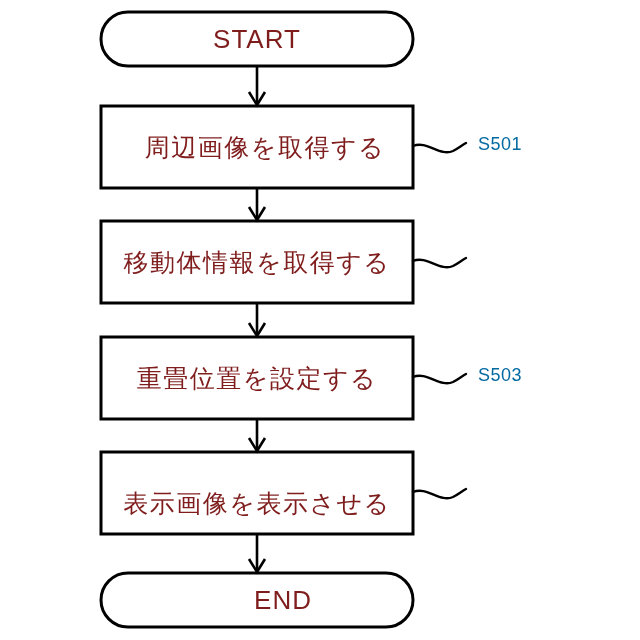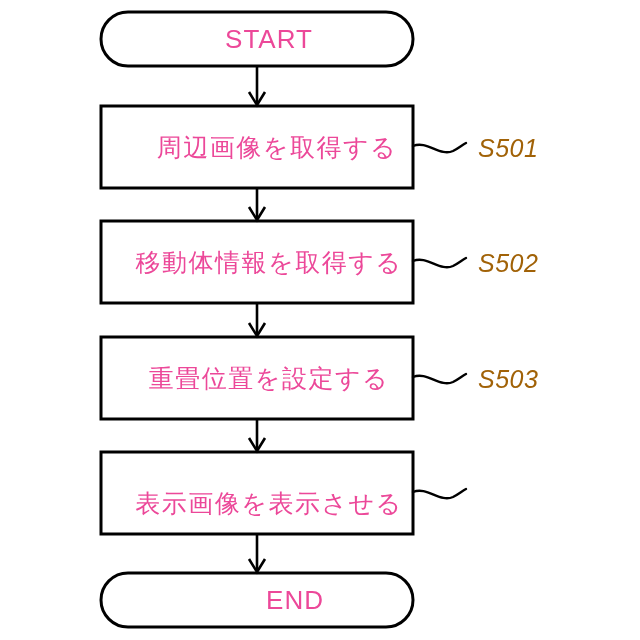--- a/index.html
+++ b/index.html
@@ -48,40 +48,38 @@
     stroke: #000000;
     stroke-width: 2.4;
     fill: none;
     stroke-linecap: round;
   }
   .node-text {
     position: absolute;
     display: flex;
     align-items: center;
     justify-content: center;
-    color: #ec4899;
+    color: #7f1d1d;
     white-space: nowrap;
     pointer-events: none;
-    padding-left: 12px;
   }
   .terminator-text {
     font-size: 26px;
     letter-spacing: 1px;
   }
   .process-text {
     font-size: 25px;
     letter-spacing: 1.5px;
   }
   .step-label {
     position: absolute;
-    color: #a16207;
-    font-size: 25px;
+    color: #0369a1;
+    font-size: 18px;
     letter-spacing: 0.5px;
     white-space: nowrap;
-    font-style: italic;
   }
 </style>
 </head>
 <body>
 
 <div id="canvas">
 
   <svg id="flow-svg" viewBox="0 0 640 640">
 
     <rect class="terminator-shape" x="101" y="12" width="312" height="54" rx="27" ry="27"></rect>
@@ -131,16 +129,15 @@
 
   <div class="node-text process-text" style="left:101px; top:221px; width:312px; height:82px;">移動体情報を取得する</div>
 
   <div class="node-text process-text" style="left:101px; top:337px; width:312px; height:82px;">重畳位置を設定する</div>
 
   <div class="node-text process-text" style="left:101px; top:452px; width:312px; height:102px;">表示画像を表示させる</div>
 
   <div class="node-text terminator-text" style="left:101px; top:573px; width:364px; height:54px;">END</div>
 
   <div class="step-label" style="left:478px; top:134px;">S501</div>
-  <div class="step-label" style="left:478px; top:249px;">S502</div>
   <div class="step-label" style="left:478px; top:365px;">S503</div>
 
 </div>
 
 </body></html>

